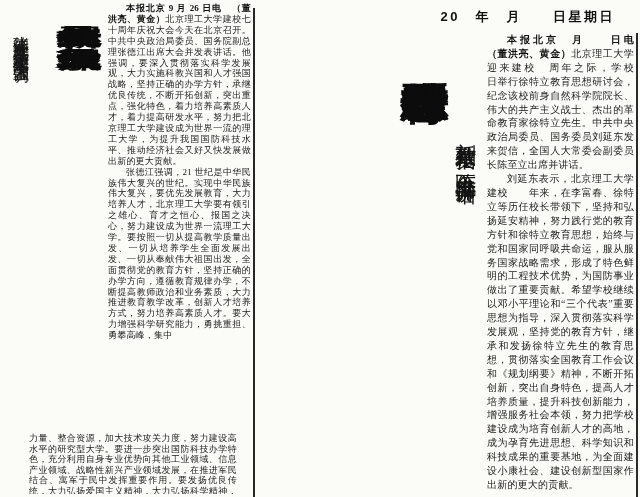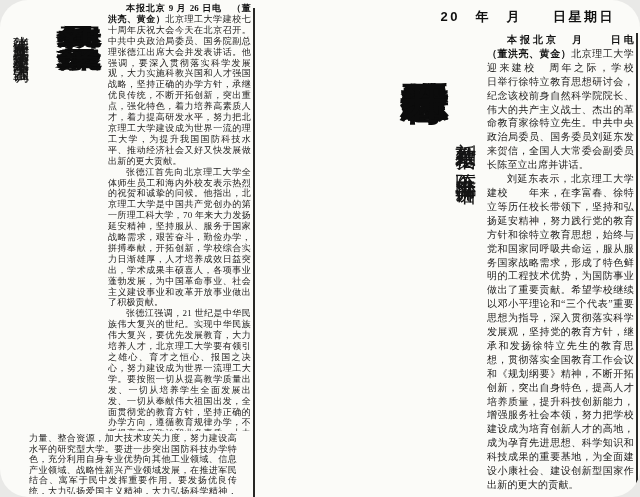--- a/index.html
+++ b/index.html
@@ -1,20 +1,19 @@
 <!DOCTYPE html>
 <html><head>
 <meta charset="utf-8">
 <style>
   html,body{margin:0;padding:0;background:#e9e9e7;}
   .canvas{
     position:relative;width:640px;height:497px;overflow:hidden;
     background:#fbfbf8;color:#1b1b1b;
     font-family:"Liberation Serif",serif;
-    border-radius:28px;
   }
   
   .vtext{writing-mode:vertical-rl;text-orientation:upright;}
   .kicker{
     position:absolute;left:13px;top:23px;
     font-size:16px;letter-spacing:1.6px;line-height:1;
     color:#161616;font-weight:500;
   }
   .headline-v{
     margin:0;white-space:nowrap;line-height:1;
@@ -71,21 +70,20 @@
 
 <div class="canvas">
 
   <section>
     <div class="kicker vtext">张德江在北京理工大学建校七十周年大会上强调</div>
 
     <h1 class="headline-v hl-left vtext">承继传统开拓创新　努力建设世界一流理工大学</h1>
 
     <div class="body-col body-left">
       <p><b class="lead">本报北京 9 月 26 日电　（董洪亮、黄金）</b><span>北京理工大学建校七十周年庆祝大会今天在北京召开。中共中央政治局委员、国务院副总理张德江出席大会并发表讲话。他强调，要深入贯彻落实科学发展观，大力实施科教兴国和人才强国战略，坚持正确的办学方针，承继优良传统，不断开拓创新，突出重点，强化特色，着力培养高素质人才，着力提高研发水平，努力把北京理工大学建设成为世界一流的理工大学，为提升我国国防科技水平、推动经济社会又好又快发展做出新的更大贡献。</span></p>
-      <p>张德江首先向北京理工大学全体师生员工和海内外校友表示热烈的祝贺和诚挚的问候。他指出，北京理工大学是中国共产党创办的第一所理工科大学，70 年来大力发扬延安精神，坚持服从、服务于国家战略需求，艰苦奋斗，勤俭办学，拼搏奉献，开拓创新，学校综合实力日渐雄厚，人才培养成效日益突出，学术成果丰硕喜人，各项事业蓬勃发展，为中国革命事业、社会主义建设事业和改革开放事业做出了积极贡献。</p>
       <p>张德江强调，21 世纪是中华民族伟大复兴的世纪。实现中华民族伟大复兴，要优先发展教育，大力培养人才，北京理工大学要有领引之雄心、育才之恒心、报国之决心，努力建设成为世界一流理工大学。要按照一切从提高教学质量出发、一切从培养学生全面发展出发、一切从奉献伟大祖国出发，全面贯彻党的教育方针，坚持正确的办学方向，遵循教育规律办学，不断提高教师政治和业务素质，大力推进教育教学改革，创新人才培养方式，努力培养高素质人才。要大力增强科学研究能力，勇挑重担、勇攀高峰，集中</p>
     </div>
 
     <div class="body-cont">力量、整合资源，加大技术攻关力度，努力建设高水平的研究型大学。要进一步突出国防科技办学特色，充分利用自身专业优势向其他工业领域、信息产业领域、战略性新兴产业领域发展，在推进军民结合、寓军于民中发挥重要作用。要发扬优良传统，大力弘扬爱国主义精神，大力弘扬科学精神，与时俱进，形成良好的校风学风，着力打造优秀的北理工文化。</div>
   </section>
 
   <div class="divider"></div>
 
   <section>
     <div class="date-hdr">20　年　月　　日星期日</div>

